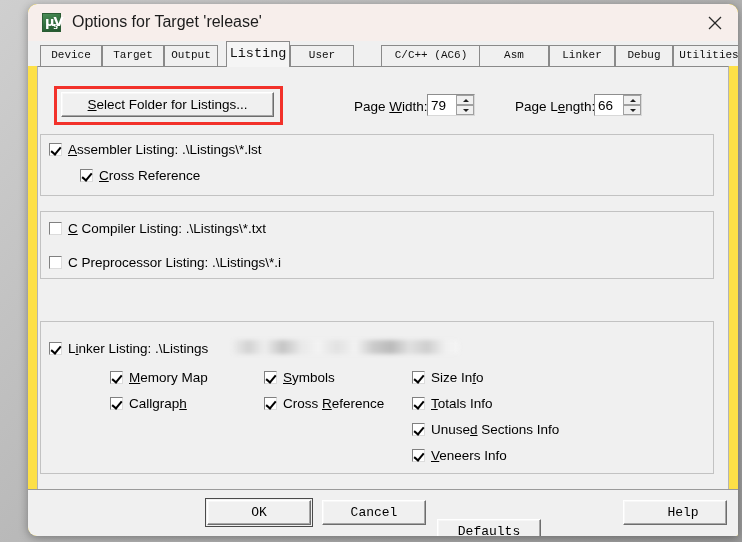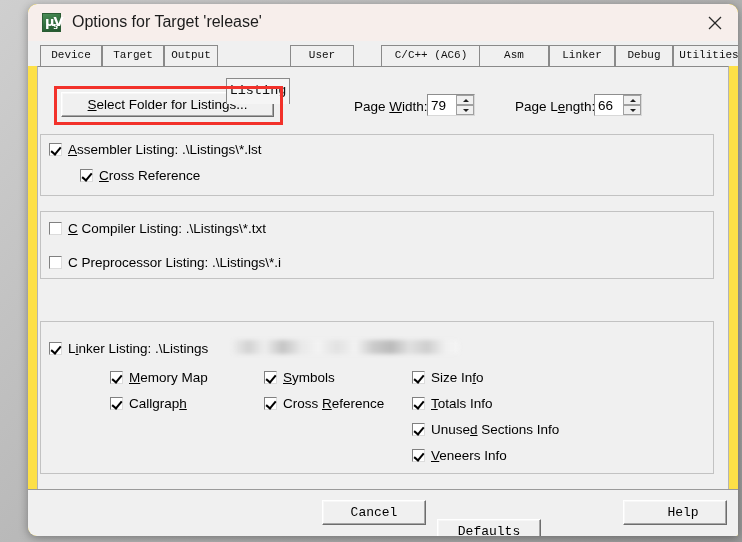--- a/index.html
+++ b/index.html
@@ -325,21 +325,21 @@
         <line x1="1" y1="1" x2="13" y2="13" stroke="#2a2a2a" stroke-width="1.3"></line>
         <line x1="13" y1="1" x2="1" y2="13" stroke="#2a2a2a" stroke-width="1.3"></line>
       </svg>
     </div>
   </div>
 
   <div id="tabstrip">
     <div class="tab" style="left:12px;  width:62px;">Device</div>
     <div class="tab" style="left:74px;  width:62px;">Target</div>
     <div class="tab" style="left:136px; width:54px;">Output</div>
-    <div class="tab active" style="left:198px; width:64px;margin-top:37px;">Listing</div>
+    <div class="tab active" style="left:198px; width:64px;">Listing</div>
     <div class="tab" style="left:262px; width:64px;">User</div>
     <div class="tab" style="left:353px; width:100px;">C/C++ (AC6)</div>
     <div class="tab" style="left:451px; width:70px;">Asm</div>
     <div class="tab" style="left:521px; width:66px;">Linker</div>
     <div class="tab" style="left:587px; width:58px;">Debug</div>
     <div class="tab" style="left:645px; width:72px;">Utilities</div>
   </div>
 
   <div id="pagebody"></div>
 
@@ -426,18 +426,19 @@
     <span class="chkbox checked"></span><span></span><u>T</u><span>otals Info</span>
   </div>
   <div class="chkrow" style="left:384px; top:418px;">
     <span class="chkbox checked"></span><span>Unuse</span><u>d</u><span> Sections Info</span>
   </div>
   <div class="chkrow" style="left:384px; top:444px;">
     <span class="chkbox checked"></span><span></span><u>V</u><span>eneers Info</span>
   </div>
 
   <div id="buttonbar">
+    <div class="btn3d dlgbtn focus" style="left:179px; width:104px;">OK</div>
     <div class="btn3d dlgbtn" style="left:294px; width:104px;">Cancel</div>
     <div class="btn3d dlgbtn" style="left:409px; width:104px;margin-top:19px;">Defaults</div>
     <div class="btn3d dlgbtn" style="left:595px; width:104px;padding-left:16px;">Help</div>
   </div>
 
 </div>
 
 </body></html>

